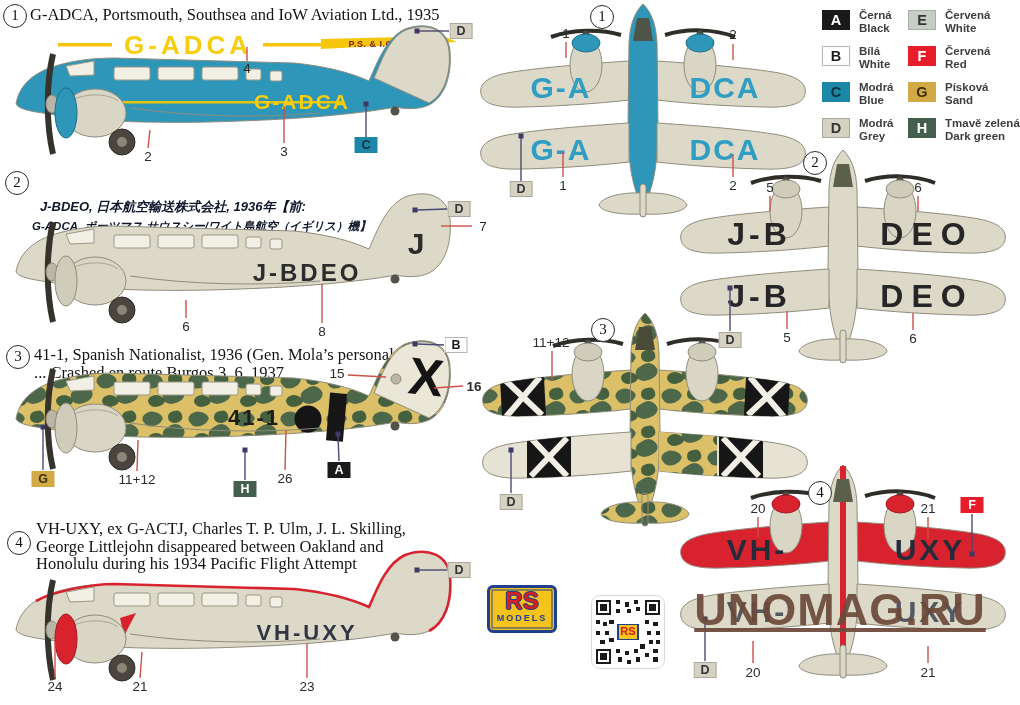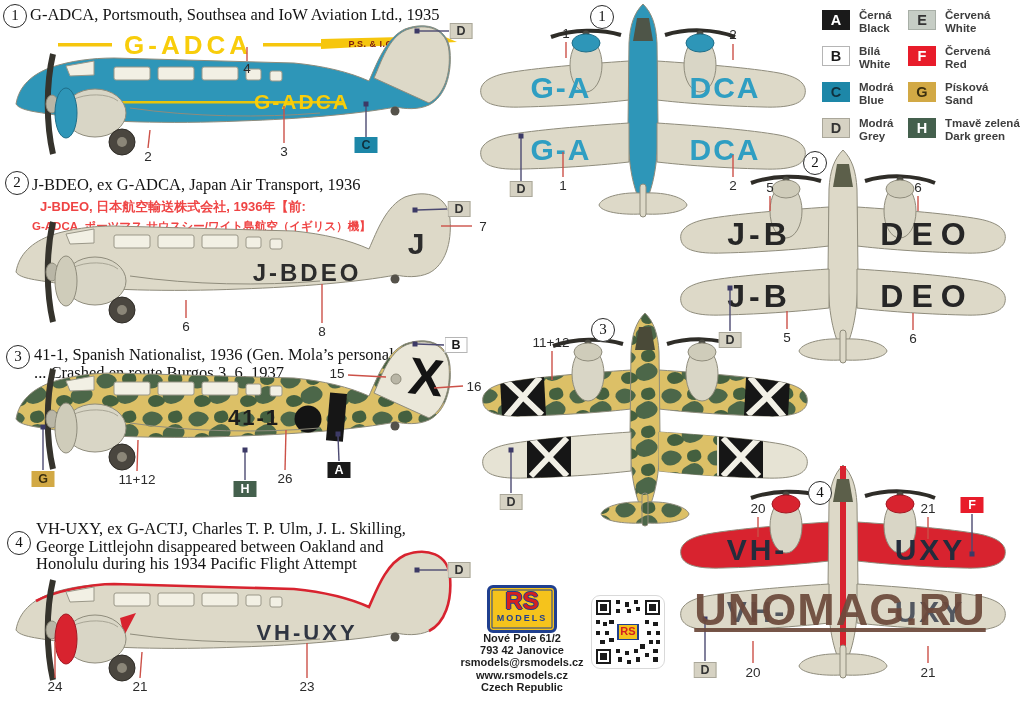--- a/index.html
+++ b/index.html
@@ -1,20 +1,20 @@
 <!DOCTYPE html>
 <html><head>
 <meta charset="utf-8">
 <style>
   html,body{margin:0;padding:0;background:#fff;}
   .sheet{position:relative;width:1020px;height:705px;background:#ffffff;
          font-family:"Liberation Sans",sans-serif;overflow:hidden;}
   .title{position:absolute;font-family:"Liberation Serif",serif;font-size:16.5px;
          line-height:17.5px;color:#131313;white-space:pre-line;}
-  .jp{position:absolute;font-weight:bold;color:#ef4444;}
+  .jp{position:absolute;font-weight:bold;color:#0f172a;font-style:italic;}
   .layer{position:absolute;left:0;top:0;width:1020px;height:705px;pointer-events:none;}
   .num{position:absolute;transform:translate(-50%,-50%);font-size:13.5px;color:#2b2b2b;white-space:nowrap;}
   .code{position:absolute;transform:translate(-50%,-50%);width:23px;height:16px;line-height:16px;
         text-align:center;font-weight:bold;font-size:12.5px;}
   .cn{position:absolute;transform:translate(-50%,-50%);width:22px;height:22px;border:1.6px solid #2b2b2b;
       border-radius:50%;text-align:center;line-height:20px;font-family:"Liberation Serif",serif;
       font-size:15px;color:#111;background:#fff;}
   .legend-col{position:absolute;top:10px;}
   #legend-col-1{left:822px;}
   #legend-col-2{left:908px;}
@@ -95,21 +95,20 @@
       <clipPath id="cWL">
           <use href="#wingT_L"></use>
         </clipPath>
       <clipPath id="cWR">
           <use href="#wingT_R"></use>
         </clipPath>
     </defs>
   </svg>
 
   <div class="title" style="left:30px;top:6px;width:470px;">G-ADCA, Portsmouth, Southsea and IoW Aviation Ltd., 1935</div>
-  <div class="title" style="left:32px;top:176px;width:470px;">J-BDEO, ex G-ADCA, Japan Air Transport, 1936</div>
   <div class="jp" style="left:40px;top:198px;font-size:13px;">J-BDEO, 日本航空輸送株式会社, 1936年【前:</div>
   <div class="jp" style="left:32px;top:219px;font-size:11.5px;">G-ADCA, ポーツマス サウスシー/ワイト島航空（イギリス）機】</div>
   <div class="title" style="left:34px;top:346px;width:470px;">41-1, Spanish Nationalist, 1936 (Gen. Mola’s personal
 ... Crashed en route Burgos 3. 6. 1937</div>
   <div class="title" style="left:36px;top:520px;width:470px;">VH-UXY, ex G-ACTJ, Charles T. P. Ulm, J. L. Skilling,
 George Littlejohn disappeared between Oakland and
 Honolulu during his 1934 Pacific Flight Attempt</div>
 
   <svg class="scene" style="left:55px;top:28px;" width="402" height="32" viewBox="0 0 402 32">
     <rect x="3" y="15" width="54" height="3.5" fill="#f6c60d"></rect>
@@ -364,27 +363,20 @@
           <div>Tmavě zelená</div>
           <div>Dark green</div>
         </div>
       </div>
     </div>
 
   <div class="rs-logo">
     <div class="rs-top">RS</div>
     <div class="rs-bot">MODELS</div>
   </div>
-  <div id="address" class="addr">
-      <div class="">Nové Pole 61/2</div>
-      <div class="">793 42 Janovice</div>
-      <div class="">rsmodels@rsmodels.cz</div>
-      <div class="">www.rsmodels.cz</div>
-      <div class="">Czech Republic</div>
-    </div>
   <div class="qr">
     <svg width="64" height="64" viewBox="0 0 29 29" shape-rendering="crispEdges">
       <rect width="29" height="29" fill="#fff"></rect>
       <g fill="#1a1a1a">
         <rect x="0" y="0" width="7" height="7"></rect>
           <rect x="22" y="0" width="7" height="7"></rect>
           <rect x="0" y="22" width="7" height="7"></rect>
         <path d="M9,0h2v2h-2z M13,1h2v2h-2z M17,0h2v2h-2z M9,4h2v2h-2z M14,4h2v2h-2z M18,3h2v2h-2z
                  M0,9h2v2h-2z M3,10h2v2h-2z M6,9h2v2h-2z M0,14h2v2h-2z M4,14h2v2h-2z M2,18h2v2h-2z M6,17h2v2h-2z
                  M22,9h2v2h-2z M26,10h2v2h-2z M23,14h2v2h-2z M27,14h2v2h-2z M24,18h2v2h-2z M27,18h2v2h-2z
@@ -424,21 +416,21 @@
       <div class="num" style="left: 483px; top: 226px;">7</div>
       <div class="num" style="left: 186px; top: 326px;">6</div>
       <div class="num" style="left: 322px; top: 331px;">8</div>
       <div class="code" style="background: rgb(214, 210, 195); color: rgb(52, 52, 52); box-shadow: rgb(170, 167, 154) 0px 0px 0px 1px inset; left: 459px; top: 209px;">D</div>
       <div class="num" style="left: 770px; top: 187px;">5</div>
       <div class="num" style="left: 918px; top: 187px;">6</div>
       <div class="num" style="left: 787px; top: 337px;">5</div>
       <div class="num" style="left: 913px; top: 338px;">6</div>
       <div class="code" style="background: rgb(214, 210, 195); color: rgb(52, 52, 52); box-shadow: rgb(170, 167, 154) 0px 0px 0px 1px inset; left: 730px; top: 340px;">D</div>
       <div class="num" style="left: 337px; top: 373px;">15</div>
-      <div class="num" style="left: 474px; top: 386px;">16</div>
+      <div class="num" style="left: 474px; top: 386px; font-weight: bold;">16</div>
       <div class="num" style="left: 137px; top: 479px;">11+12</div>
       <div class="num" style="left: 285px; top: 478px;">26</div>
       <div class="code" style="background: rgb(255, 255, 255); color: rgb(26, 26, 26); box-shadow: rgb(181, 181, 181) 0px 0px 0px 1px inset; left: 456px; top: 345px;">B</div>
       <div class="code" style="background: rgb(210, 169, 69); color: rgb(58, 47, 16); left: 43px; top: 479px;">G</div>
       <div class="code" style="background: rgb(68, 96, 77); color: rgb(255, 255, 255); left: 245px; top: 489px;">H</div>
       <div class="code" style="background: rgb(26, 26, 26); color: rgb(255, 255, 255); left: 339px; top: 470px;">A</div>
       <div class="num" style="left: 551px; top: 342px;">11+12</div>
       <div class="code" style="background: rgb(214, 210, 195); color: rgb(52, 52, 52); box-shadow: rgb(170, 167, 154) 0px 0px 0px 1px inset; left: 511px; top: 502px;">D</div>
       <div class="num" style="left: 55px; top: 686px;">24</div>
       <div class="num" style="left: 140px; top: 686px;">21</div>

